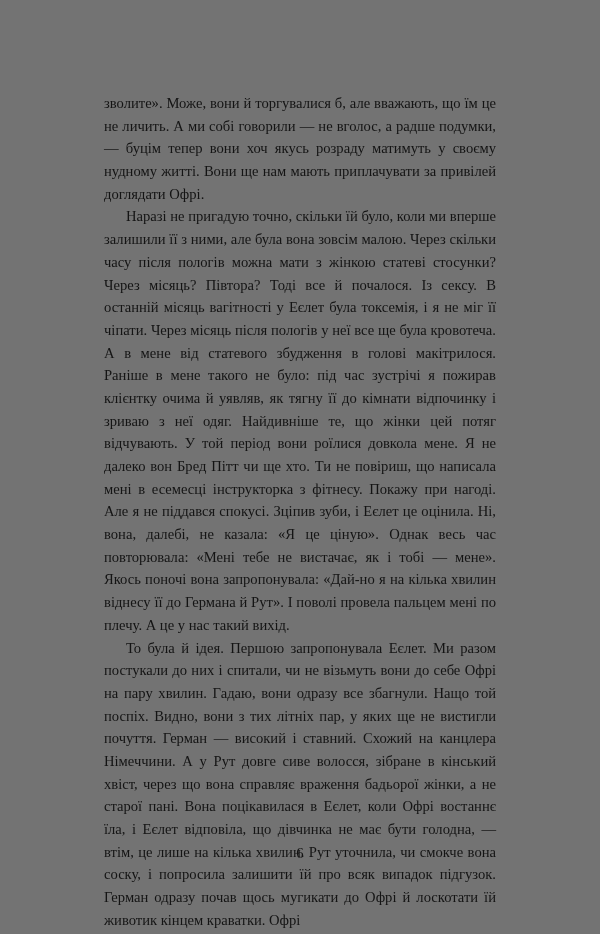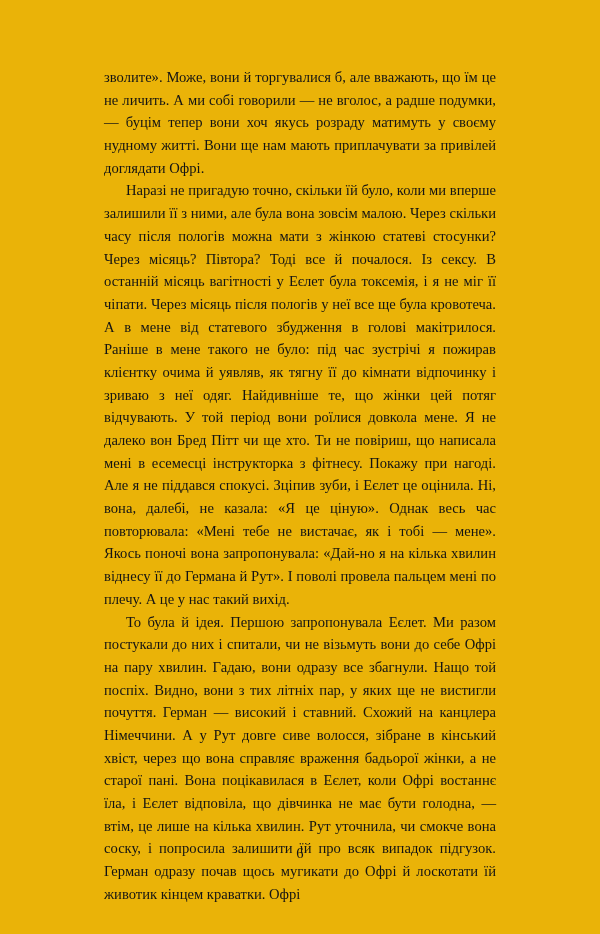--- a/index.html
+++ b/index.html
@@ -12,22 +12,22 @@
     height: 934px;
     font-family: "Liberation Serif", "DejaVu Serif", serif;
     color: #111111;
     overflow: hidden;
   }
   .page {
     position: relative;
     width: 600px;
     height: 934px;
     box-sizing: border-box;
-    padding: 66px 104px 40px 104px;
-    background: #eab308;
+    padding: 92px 104px 40px 104px;
+    background: #737373;
   }
   .text-block {
     font-size: 14.6px;
     line-height: 1.555;
     text-align: justify;
     text-justify: inter-word;
     hyphens: manual;
     color: #141414;
   }
   .para {

